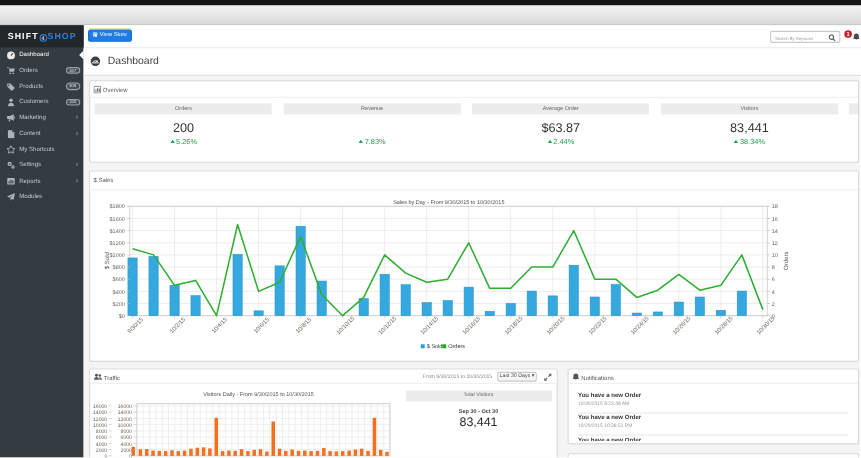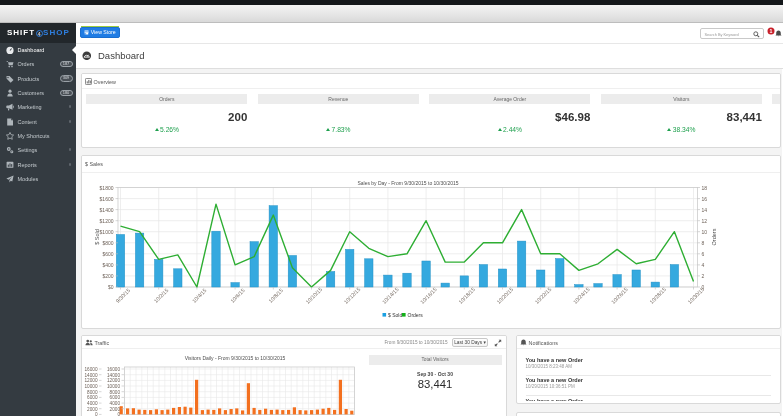--- a/index.html
+++ b/index.html
@@ -46,21 +46,21 @@
 
 .content { left:76px; top:68.5px; width:707px; height:347.5px; background:#f4f4f4; }
 .whiteedge { left:781.5px; top:68.5px; width:1.5px; height:347.5px; background:#fff; }
 
 .panel { position:absolute; background:#fff; border:1px solid #d9d9d9; border-radius:2px; overflow:hidden; }
 .phead { position:absolute; left:0; top:0; width:100%; border-bottom:1px solid #efefef; background:#fff; }
 .phead .lab { position:absolute; left:3.5px; font-size:5.4px; color:#555; white-space:nowrap; }
 
 .strip { position:absolute; height:10px; background:#ececec; font-size:5px; color:#666;
   text-align:center; line-height:10.5px; }
-.statval { position:absolute; font-size:11.5px; font-weight:bold; color:#333; text-align:right; }
+.statval { position:absolute; font-size:11.5px; font-weight:normal; color:#333; text-align:center; }
 .statchg { position:absolute; font-size:6.7px; color:#1fa04e; text-align:center; }
 .statchg .tri { display:inline-block; width:0; height:0; border-left:2.6px solid transparent;
   border-right:2.6px solid transparent; border-bottom:3.6px solid #1fa04e; vertical-align:1px;
   margin-right:1.5px; }
 
 .tvstrip { position:absolute; left:287px; top:19.5px; width:133px; height:9.5px; background:#ececec;
   font-size:4.8px; color:#666; text-align:center; line-height:10px; }
 .tvrange { position:absolute; left:287px; top:35.5px; width:133px; text-align:center;
   font-size:5px; font-weight:bold; color:#444; }
 .tvnum { position:absolute; left:287px; top:42.5px; width:133px; text-align:center;
@@ -226,21 +226,21 @@
           <rect x="3.8" y="2.2" width="1.1" height="4" fill="#666"></rect>
           <rect x="5.5" y="3" width="1.1" height="3.2" fill="#666"></rect>
         </svg> Overview</span>
   </div>
   <div class="strip" style="left:4.8px; top:20.5px; width:161px;">Orders</div>
   <div class="statval" style="left:4.8px; top:37.2px; width:161px;">200</div>
   <div class="statchg" style="left:4.8px; top:52.6px; width:161px;"><span class="tri"></span>5.26%</div>
   <div class="strip" style="left:176.3px; top:20.5px; width:161px;">Revenue</div>
   <div class="statchg" style="left:176.3px; top:52.6px; width:161px;"><span class="tri"></span>7.83%</div>
   <div class="strip" style="left:347.8px; top:20.5px; width:161px;">Average Order</div>
-  <div class="statval" style="left:347.8px; top:37.2px; width:161px;">$46.98</div>
+  <div class="statval" style="left:347.8px; top:37.2px; width:161px;">$63.87</div>
   <div class="statchg" style="left:347.8px; top:52.6px; width:161px;"><span class="tri"></span>2.44%</div>
   <div class="strip" style="left:519.3px; top:20.5px; width:161px;">Visitors</div>
   <div class="statval" style="left:519.3px; top:37.2px; width:161px;">83,441</div>
   <div class="statchg" style="left:519.3px; top:52.6px; width:161px;"><span class="tri"></span>38.34%</div>
   <div class="strip" style="left:690.8px; top:20.5px; width:161px;"></div>
 </div>
 
 <div class="panel" style="left:80.5px; top:154.5px; width:700.5px; height:174.5px;">
   <div class="phead" style="height:17px;">
       <span class="lab" style="top:5px;">$ Sales</span>

